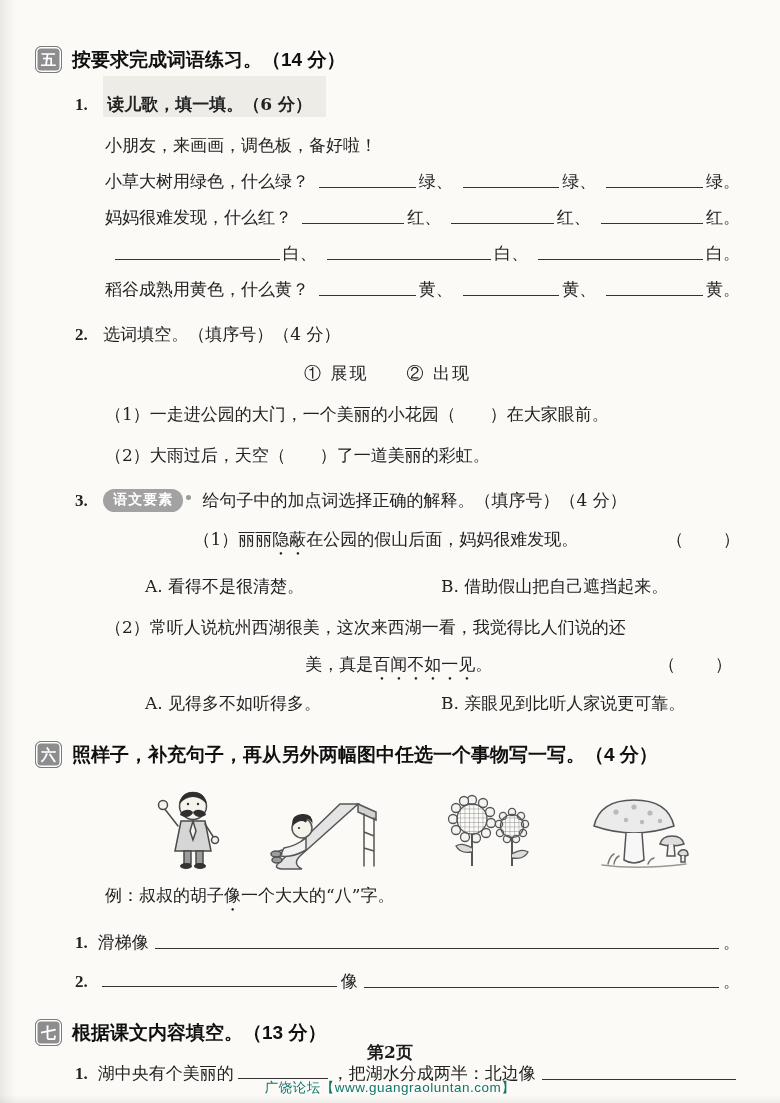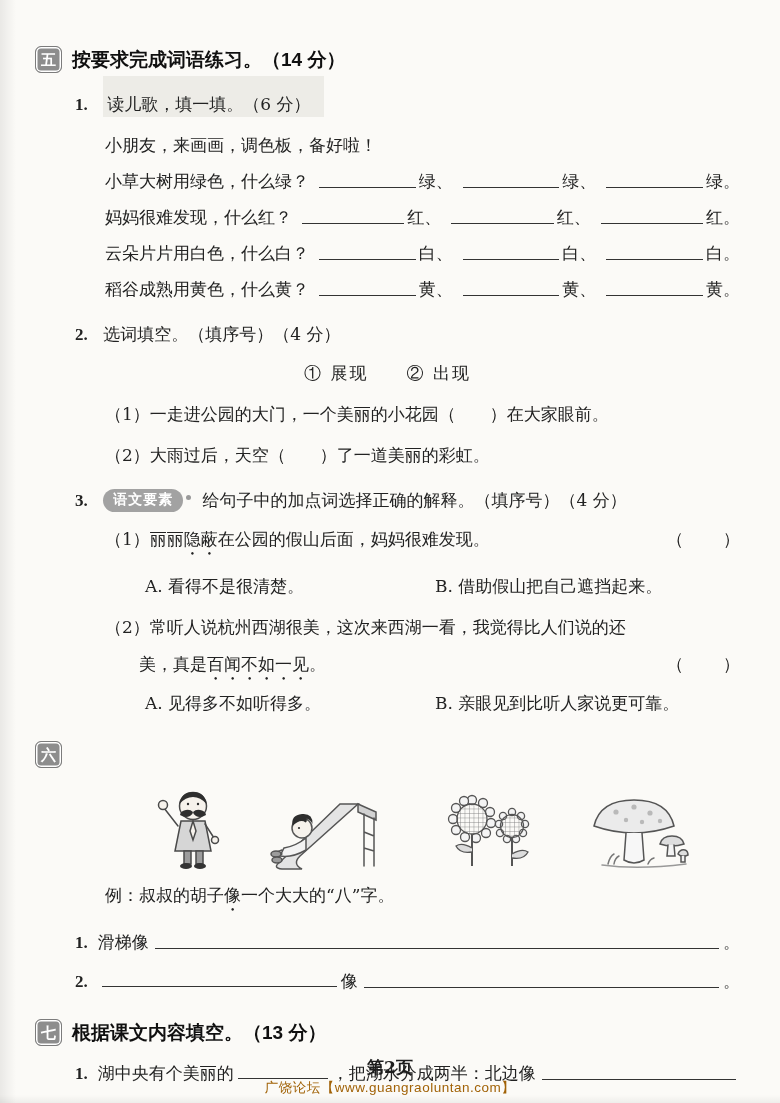--- a/index.html
+++ b/index.html
@@ -12,56 +12,56 @@
         background:linear-gradient(0deg,rgba(0,0,0,.05),rgba(0,0,0,0));pointer-events:none;}
 
   .sec-head{display:flex;align-items:center;gap:10px;
         font-family:"Liberation Sans",sans-serif;font-weight:700;font-size:19px;color:#101010;}
   .num-badge{flex:0 0 auto;width:25px;height:25px;border-radius:6px;background:#8d8d8d;
         border:1px solid #7c7c7c;color:#fff;font-size:15px;line-height:25px;text-align:center;
         font-family:"Liberation Sans",sans-serif;font-weight:700;box-shadow:inset 0 0 0 1.5px #fff;}
 
   .q-head{margin:20px 0 0 40px;}
   .q-num{font-family:"Liberation Serif",serif;font-weight:700;margin-right:10px;}
-  .hl{background:#edece7;padding:18px 14px 3px 4px;}
+  .hl{background:#edece7;padding:18px 14px 3px 4px;font-weight:bold;}
 
   .body-line{margin:18px 0 0 70px;}
   .rhyme-row{display:flex;align-items:baseline;margin:13px 0 0 70px;}
   .rhyme-row .sb{flex:1 1 60px;border-bottom:1.4px solid #333;align-self:flex-end;
         height:0;margin:0 3px 5px 10px;}
 
   .choice-line{margin:16px 0 0 70px;width:565px;text-align:center;letter-spacing:2px;}
 
-  .paren-row{display:flex;align-items:baseline;margin:16px 0 0 70px;}
+  .paren-row{display:flex;align-items:baseline;margin:16px 0 0 70px;text-align:center;}
   .paren-row .grow{flex:1;}
   .paren{white-space:pre;}
-  .hang{margin:14px 0 0 104px;}
-  .opt-row{display:flex;margin:16px 0 0 110px;}
+  .hang{margin:14px 8px 0 104px;}
+  .opt-row{display:flex;margin:16px 0 0 110px;gap:6px;}
   .optA{width:290px;}
 
   .dots{-webkit-text-emphasis:filled dot #222;-webkit-text-emphasis-position:under left;
         text-emphasis:filled dot #222;text-emphasis-position:under left;}
 
   .pill{display:inline-block;background:#a2a2a2;color:#fff;border-radius:12px;
         padding:2px 10px 3px;font-family:Liberation Mono, monospace;font-size:14px;
         font-weight:700;letter-spacing:1px;vertical-align:2px;}
   .pill-dot{display:inline-block;width:5px;height:5px;border-radius:50%;background:#9a9a9a;
         vertical-align:6px;margin:0 6px 0 3px;}
 
   .img-row{display:flex;align-items:flex-end;margin:14px 0 0 75px;height:90px;}
   .img-row .illus{flex:0 0 auto;}
 
   .fill-row{display:flex;align-items:baseline;margin:16px 0 0 40px;}
   .fill-row .sb{flex:1;border-bottom:1.4px solid #333;align-self:flex-end;height:0;margin:0 4px 5px 6px;}
   .bl{display:inline-block;border-bottom:1.4px solid #333;height:14px;vertical-align:-2px;margin:0 4px;} .w90{width:90px;} .w235{width:235px;}
 
   .footer{position:absolute;left:0;right:0;bottom:6px;text-align:center;}
   .pg{font-size:17px;font-weight:700;color:#1d1d1d;font-family:"DejaVu Serif",serif;}
-  .wm{font-size:13.5px;color:#a16207;font-family:"Liberation Sans",sans-serif;
-      letter-spacing:.5px;margin-top:0;}
+  .wm{font-size:13.5px;color:#0f766e;font-family:"Liberation Sans",sans-serif;
+      letter-spacing:.5px;margin-top:15px;}
 
   .mt26{margin-top:26px;} .mt22{margin-top:22px;}
   svg{display:block;}
 </style>
 </head>
 <body>
 
 <div class="page">
 
   <div class="sec-head">
@@ -88,21 +88,20 @@
   <div class="rhyme-row">
     <span>妈妈很难发现，什么红？</span>
     <span class="sb"></span>
     <span>红、</span>
     <span class="sb"></span>
     <span>红、</span>
     <span class="sb"></span>
     <span>红。</span>
   </div>
   <div class="rhyme-row">
-    <span>云朵片片用白色，什么白？</span>
     <span class="sb"></span>
     <span>白、</span>
     <span class="sb"></span>
     <span>白、</span>
     <span class="sb"></span>
     <span>白。</span>
   </div>
   <div class="rhyme-row">
     <span>稻谷成熟用黄色，什么黄？</span>
     <span class="sb"></span>
@@ -141,20 +140,21 @@
     <span class="grow"><span>美，真是</span><span class="dots">百闻不如一见</span><span>。</span></span>
     <span class="paren">（　 　）</span>
   </div>
   <div class="opt-row" style="margin-top:8px;">
     <span class="optA">A. 见得多不如听得多。</span>
     <span>B. 亲眼见到比听人家说更可靠。</span>
   </div>
 
   <div class="sec-head mt26">
     <span class="num-badge">六</span>
+    <span>照样子，补充句子，再从另外两幅图中任选一个事物写一写。（4 分）</span>
   </div>
 
   <div class="img-row">
 
     <svg class="illus" width="92" height="88" viewBox="0 0 92 88" style="margin-left:38px;">
       <g stroke="#4a4a4a" stroke-width="1.5" fill="none" stroke-linecap="round">
         <path d="M30,42 L16,24"></path>
         <circle cx="15" cy="21" r="4.5" fill="#f6f2ec"></circle>
         <circle cx="45" cy="22" r="13.5" fill="#f6f2ec"></circle>
         <path d="M31.5,20 q1.5,-12 13.5,-12 q12,0 13.5,12 q-6,-7 -13.5,-7 q-7.5,0 -13.5,7 z" fill="#2e2e2e" stroke="none"></path>

